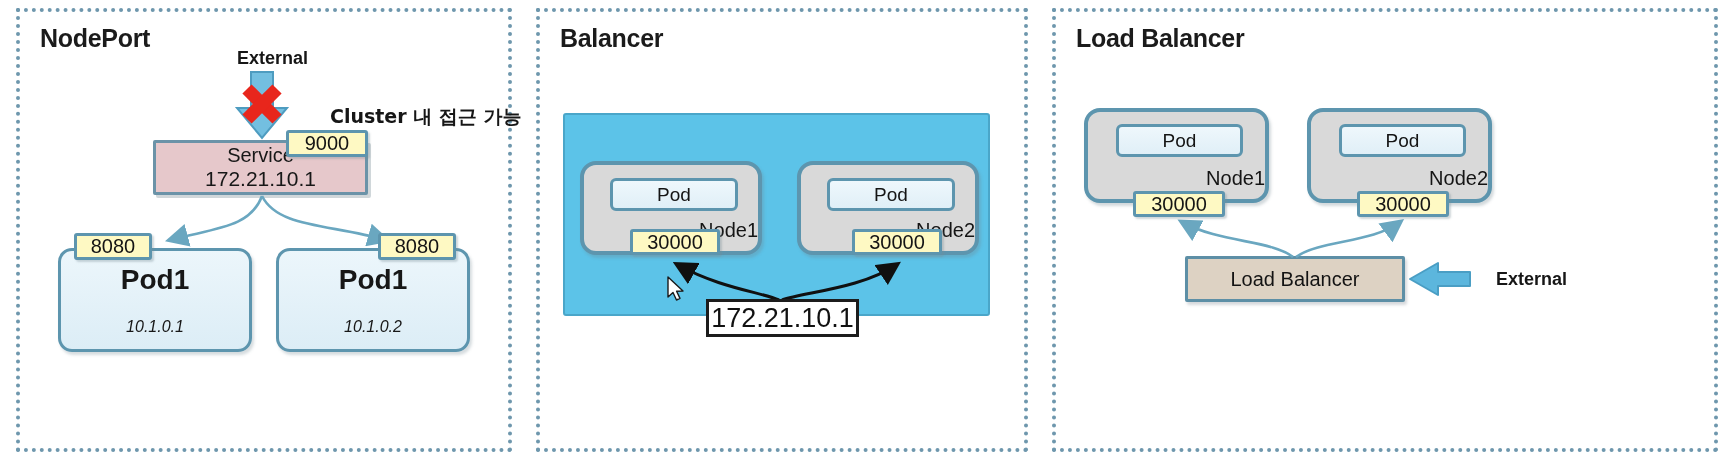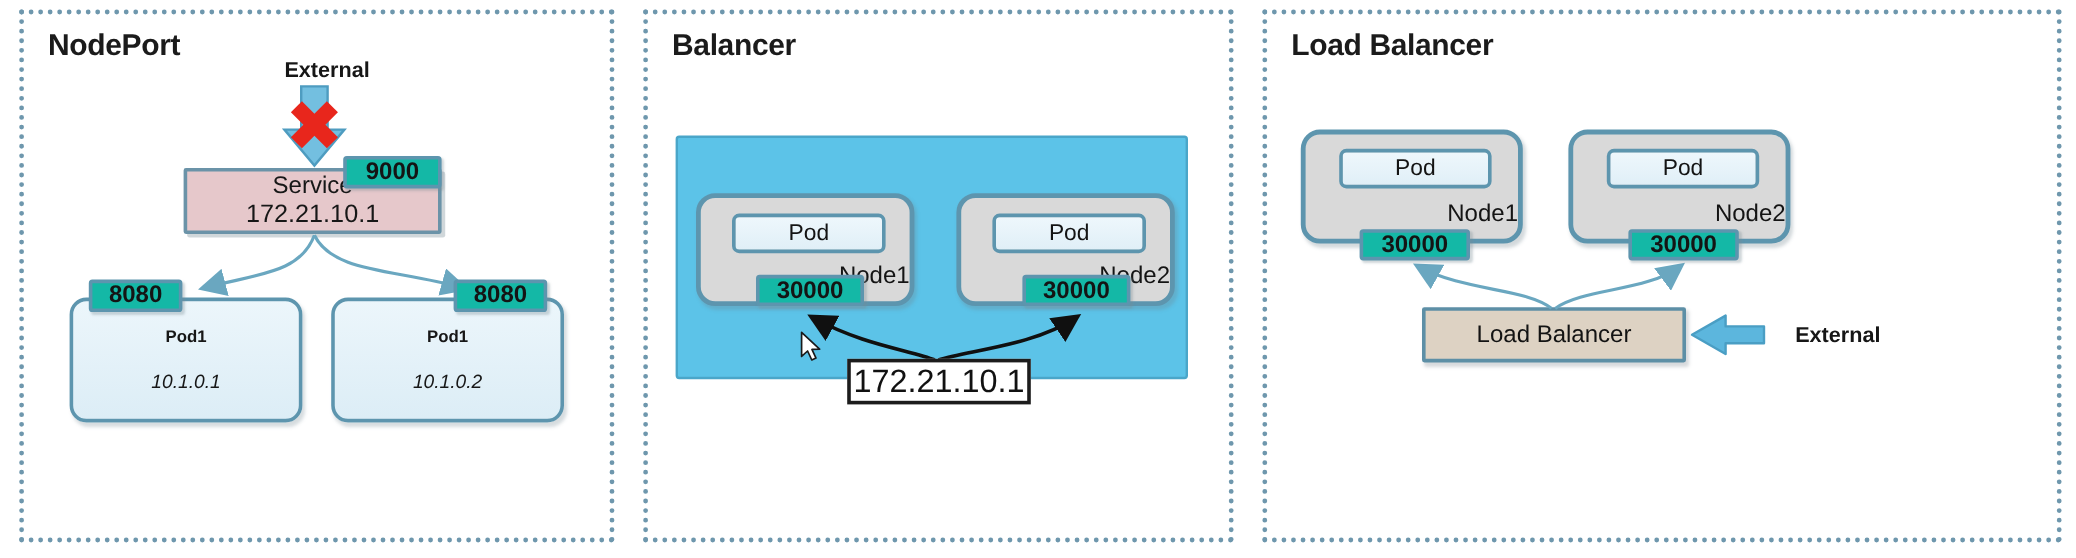--- a/index.html
+++ b/index.html
@@ -55,31 +55,31 @@
   .service-box .l1 { font-size: 20px; }
   .service-box .l2 { font-size: 21px; }
 
   
   .pod-big {
     background: linear-gradient(180deg,#ecf6fb 0%, #dcedf6 100%);
     border: 3px solid #5d95ae;
     border-radius: 14px;
     box-shadow: 2px 3px 3px rgba(120,140,150,.30);
   }
-  .pod-big .title { font-size: 14px; font-weight: 700; margin-bottom: 22px; }
+  .pod-big .title { font-size: 28px; font-weight: 700; margin-bottom: 22px; }
   .pod-big .ip    { font-size: 16px; font-weight: 400; font-style: italic; }
 
   
   .port-badge {
     position: absolute;
-    background: #14b8a6;
+    background: #fef9c3;
     border: 3px solid #5d95ae;
     border-radius: 3px;
     font-size: 20px;
-    font-weight: 700;
+    font-weight: 400;
     color: #141414;
     display: flex;
     align-items: center;
     justify-content: center;
     box-shadow: 2px 2px 2px rgba(120,140,150,.35);
     z-index: 6;
   }
 
   
   .cluster-region {
@@ -163,20 +163,21 @@
 <body>
 
 <div id="root">
 
   <div class="panel" id="panel-clusterip">
     <div class="panel-title">NodePort</div>
   </div>
 
   <div class="plain-label" style="left:226px; top:48px;">External</div>
 
+  <div class="kor-label" style="left:330px; top:104px;">Cluster 내 접근 가능</div>
 
   <svg class="overlay">
     <g transform="translate(262,72)">
 
       <path d="M -11,0 L 11,0 L 11,36 L 25,36 L 0,66 L -25,36 L -11,36 Z" fill="#73bfe0" stroke="#4e9cc0" stroke-width="2"></path>
 
       <g stroke="#e8261c" stroke-width="13" stroke-linecap="butt">
         <line x1="-15" y1="17" x2="15" y2="47"></line>
         <line x1="15" y1="17" x2="-15" y2="47"></line>
       </g>

